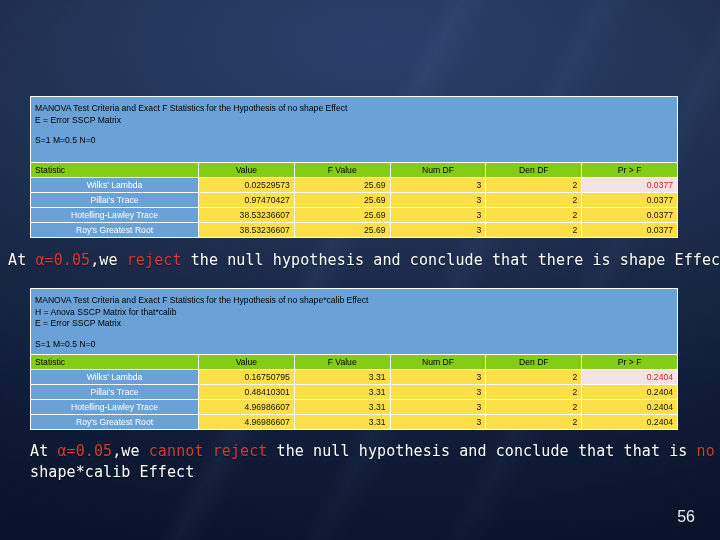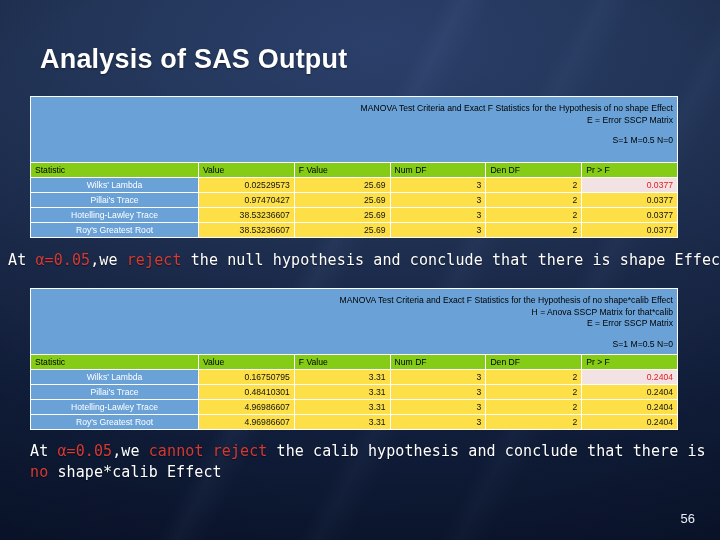--- a/index.html
+++ b/index.html
@@ -67,21 +67,21 @@
     background: #ffffff;
     border-collapse: separate;
     box-sizing: border-box;
   }
   #sas-table-1 { top: 96px; }
   #sas-table-2 { top: 288px; }
 
   .sas-caption {
     background: #6aa2d8;
     color: #000000;
-    text-align: right;
+    text-align: left;
     font-size: 8.6px;
     line-height: 11.5px;
     padding: 6px 4px 16px 4px;
     border: 1px solid #ffffff;
     border-bottom: none;
     box-sizing: border-box;
     height: 66px;
   }
   .sas-caption .cap-line { display: block; white-space: nowrap; }
   .sas-caption .cap-spacer { display: block; height: 9px; }
@@ -100,21 +100,21 @@
     box-sizing: border-box;
     white-space: nowrap;
     overflow: hidden;
   }
   table.sas-grid thead th {
     background: #84cc16;
     color: #000000;
     font-weight: normal;
   }
   table.sas-grid th.col-stat { text-align: left;  width: 168px; }
-  table.sas-grid th.col-num  { text-align: left; }
+  table.sas-grid th.col-num  { text-align: center; }
   table.sas-grid td.cell-stat {
     background: #6aa2d8;
     color: #ffffff;
     text-align: center;
   }
   table.sas-grid td.cell-num {
     background: #fde047;
     color: #111111;
     text-align: right;
   }
@@ -137,33 +137,32 @@
   #conclusion-1 { top: 250px; left: 8px; white-space: nowrap; }
   #conclusion-2 { top: 441px; left: 30px; width: 690px; }
   .conclusion .red { color: #d63a32; }
 
   
   .page-number {
     position: absolute;
     right: 25px;
     bottom: 14px;
     color: #e9eef8;
-    font-size: 13px;
+    font-size: 16px;
     font-family: "Liberation Sans", sans-serif;
   }
 </style>
 </head>
 <body>
 
 <div class="slide">
 
   <div class="streaks"></div>
   <div class="vignette"></div>
 
-  <div class="slide-title">Analysis of SAS Output</div>
 
   <div class="sas-table" id="sas-table-1">
     <div class="sas-caption">
       <span class="cap-line">MANOVA Test Criteria and Exact F Statistics for the Hypothesis of no shape Effect</span>
       <span class="cap-line">E = Error SSCP Matrix</span>
       <span class="cap-spacer"></span>
       <span class="cap-line">S=1    M=0.5    N=0</span>
     </div>
     <table class="sas-grid">
       <thead>
@@ -264,17 +263,17 @@
           <td class="cell-num">4.96986607</td>
           <td class="cell-num">3.31</td>
           <td class="cell-num">3</td>
           <td class="cell-num">2</td>
           <td class="cell-num">0.2404</td>
         </tr>
       </tbody>
     </table>
   </div>
 
-  <div class="conclusion" id="conclusion-2"><span>At </span><span class="red">α=0.05</span><span>,we </span><span class="red">cannot reject</span><span> the calib hypothesis and conclude that there is </span><span class="red">no</span><span> shape*calib Effect</span></div>
+  <div class="conclusion" id="conclusion-2"><span>At </span><span class="red">α=0.05</span><span>,we </span><span class="red">cannot reject</span><span> the null hypothesis and conclude that that is </span><span class="red">no</span><span> shape*calib Effect</span></div>
 
   <div class="page-number">56</div>
 
 </div>
 
 </body></html>

